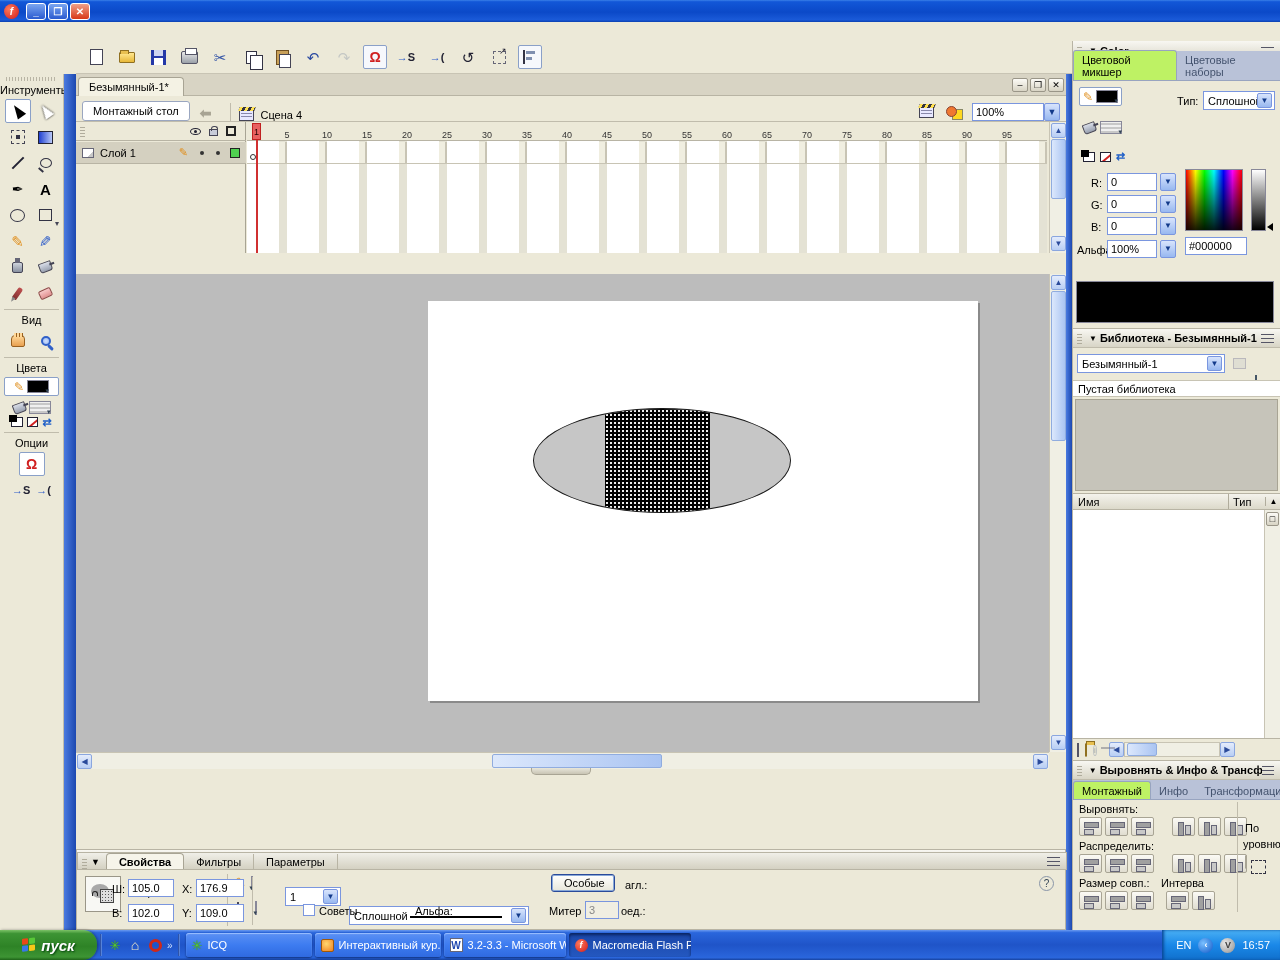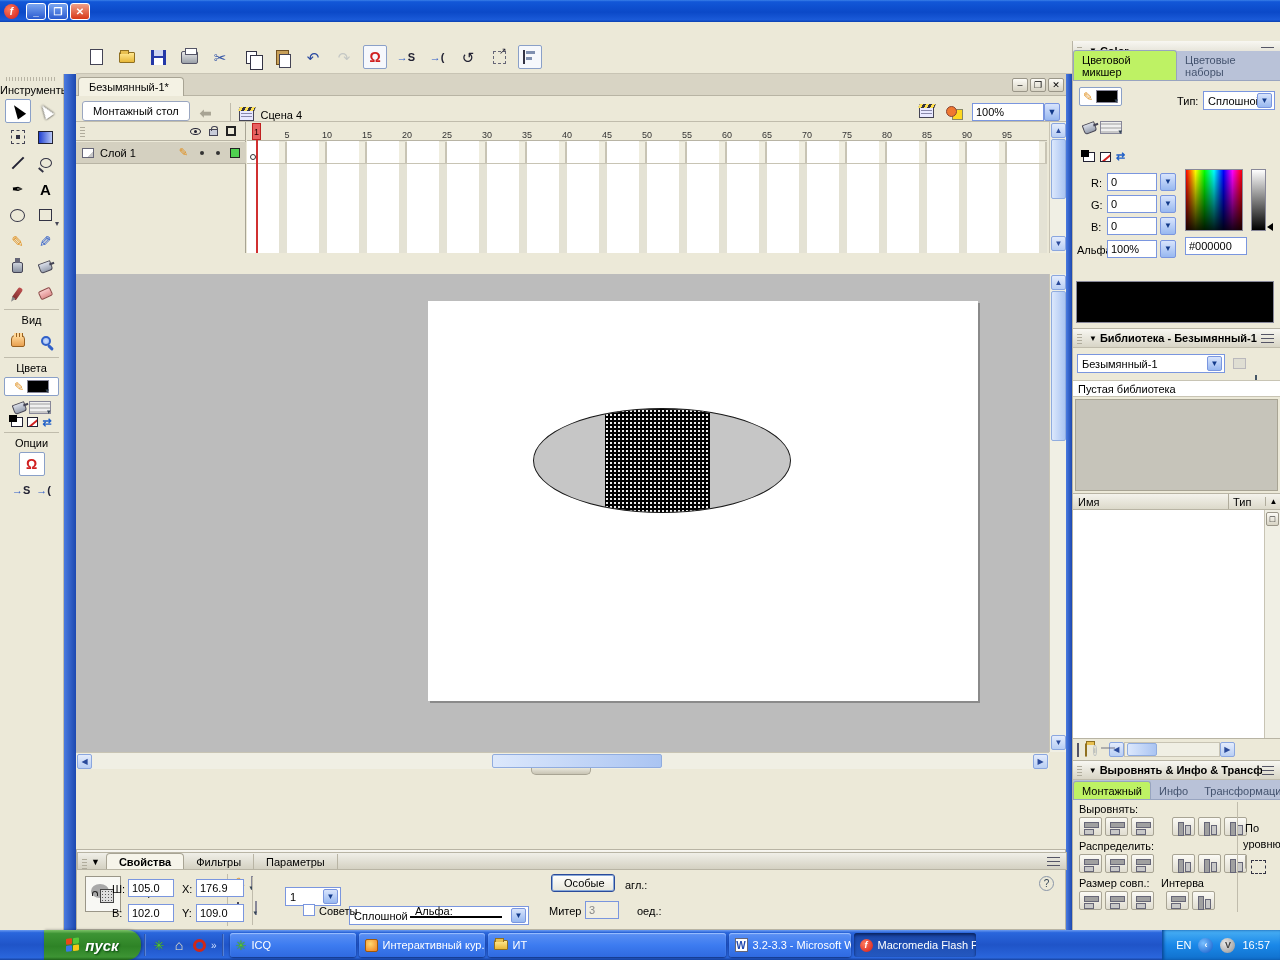--- a/index.html
+++ b/index.html
@@ -217,21 +217,21 @@
   .ab { width:23px; height:19px; border:1px solid #a8a494; background:linear-gradient(180deg,#fbfaf5,#e0ddd0); border-radius:2px; position:relative; }
   .ab:before { content:""; position:absolute; left:4px; top:4px; width:13px; height:4px; background:#9a96886; background:#a0a0a0; border:1px solid #667; }
   .ab:after { content:""; position:absolute; left:4px; top:11px; width:8px; height:4px; background:#c8c8c8; border:1px solid #667; }
   .ab.v:before { width:4px; height:12px; left:5px; }
   .ab.v:after { width:4px; height:8px; left:12px; top:7px; }
   .stagebtn { width:25px; height:22px; border:1px solid #a8a494; background:linear-gradient(180deg,#fbfaf5,#e0ddd0); border-radius:2px; position:relative; }
   .stagebtn:before { content:""; position:absolute; left:5px; top:4px; width:13px; height:12px; border:1.5px dashed #334; }
 
   
   #taskbar { left:0; top:930px; width:1280px; height:30px;
-    background:linear-gradient(180deg,#6a9af0 0%,#2a66dc 9%,#1f54c8 50%,#2a66dc 92%,#1642a0 100%); display:flex; align-items:center;padding-left:44px; }
+    background:linear-gradient(180deg,#6a9af0 0%,#2a66dc 9%,#1f54c8 50%,#2a66dc 92%,#1642a0 100%); display:flex; align-items:center; }
   #startbtn { width:97px; height:30px; border-radius:0 14px 14px 0;
     background:linear-gradient(180deg,#7cc268 0%,#3d9434 12%,#2e8326 55%,#3d9434 90%,#1e6318 100%);
     display:flex; align-items:center; justify-content:center; gap:5px; box-shadow:1px 0 3px #00000060; }
   #startbtn .stxt { color:#fff; font-weight:bold; font-style:italic; font-size:15px; text-shadow:1px 1px 2px #00400a; }
   .winflag { width:14px; height:14px; display:grid; grid-template-columns:6px 6px; grid-template-rows:6px 6px; gap:1px; transform:skewY(-6deg); }
   .winflag i { border-radius:1px; }
   .qlsep { width:2px; height:22px; background:linear-gradient(90deg,#1a3c90,#6a9af0); margin:0 3px; }
   .qlicon { width:18px; height:18px; display:flex; align-items:center; justify-content:center; margin:0 1px; }
   .taskbtn { height:24px; margin-left:3px; border-radius:3px; display:flex; align-items:center; padding:0 6px; gap:5px;
     background:linear-gradient(180deg,#5c90f4 0%,#3d7cf0 50%,#2f6ae0 100%); box-shadow:inset 0 1px 1px #9cc0ff, 0 1px 2px #10307a; color:#fff; font-size:11px; white-space:nowrap; overflow:hidden; }
@@ -583,21 +583,21 @@
     <span class="abs defbtn" style="left:474px; top:4px; width:64px;">Особые</span>
     <span class="abs lbl" style="left:548px; top:9px;">агл.:</span>
     <span class="abs cap-ic" style="left:578px; top:11px;"></span>
 
     <span class="abs checkbox" style="left:226px; top:34px;"></span>
     <span class="abs lbl" style="left:242px; top:35px;">Советы</span>
     <span class="abs lbl" style="left:338px; top:35px;">Альфа:</span>
     
     <span class="abs lbl" style="left:472px; top:35px;">Митер</span>
     <span class="abs field gray" style="left:508px; top:31px; width:34px; background:#f0eee2;">3</span>
-    <span class="abs lbl" style="left:560px; top:35px;">оед.:</span>
+    <span class="abs lbl" style="left:544px; top:35px;">оед.:</span>
     <span class="abs join-ic" style="left:580px; top:37px;"></span>
 
     <span class="abs helpq" style="left:962px; top:6px;">?</span>
   </div>
 
   <div class="abs" style="left:76px; top:930px;"></div>
   <div class="abs" style="left:84px; top:873px; width:982px; height:0;"></div>
   <div class="abs" style="left:84px; top:930px;"></div>
   <div class="abs" id="whxy" style="left:84px; top:873px; width:240px; height:56px; z-index:5;">
     <span class="abs lockpad" style="left:6px; top:22px;"></span>
@@ -780,26 +780,20 @@
           <span class="flower">✳</span>
         </span>
       <span>ICQ</span>
     </span>
     <span class="taskbtn" style="width:126px;">
       <span class="ticon">
           <span class="orangeic"></span>
         </span>
       <span>Интерактивный кур...</span>
     </span>
-    <span class="taskbtn" style="width:238px;">
-      <span class="ticon">
-          <span class="i-folder" style="width:14px; height:10px;"></span>
-        </span>
-      <span>ИТ</span>
-    </span>
     <span class="taskbtn" style="width:122px;">
       <span class="ticon">
           <span class="wordic">W</span>
         </span>
       <span>3.2-3.3 - Microsoft W...</span>
     </span>
     <span class="taskbtn pressed" style="width:122px;">
       <span class="ticon">
           <span class="flash-logo" style="width:13px;height:13px;line-height:13px;font-size:9px;margin:0;">f</span>
         </span>

